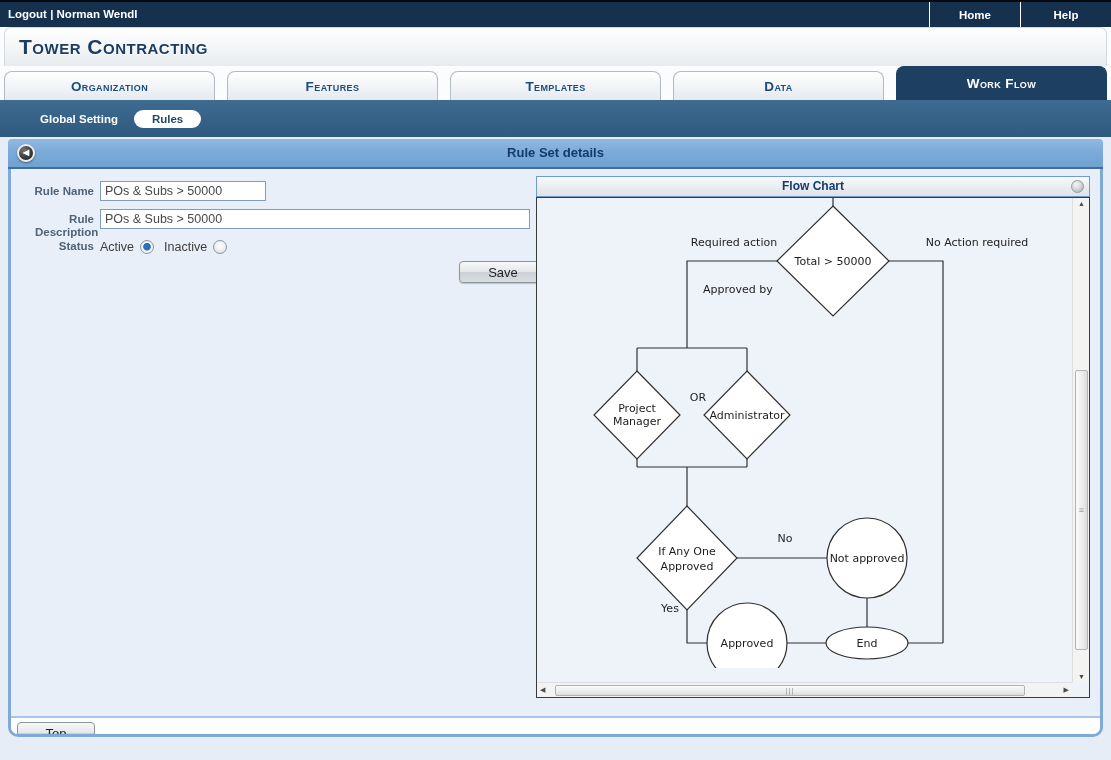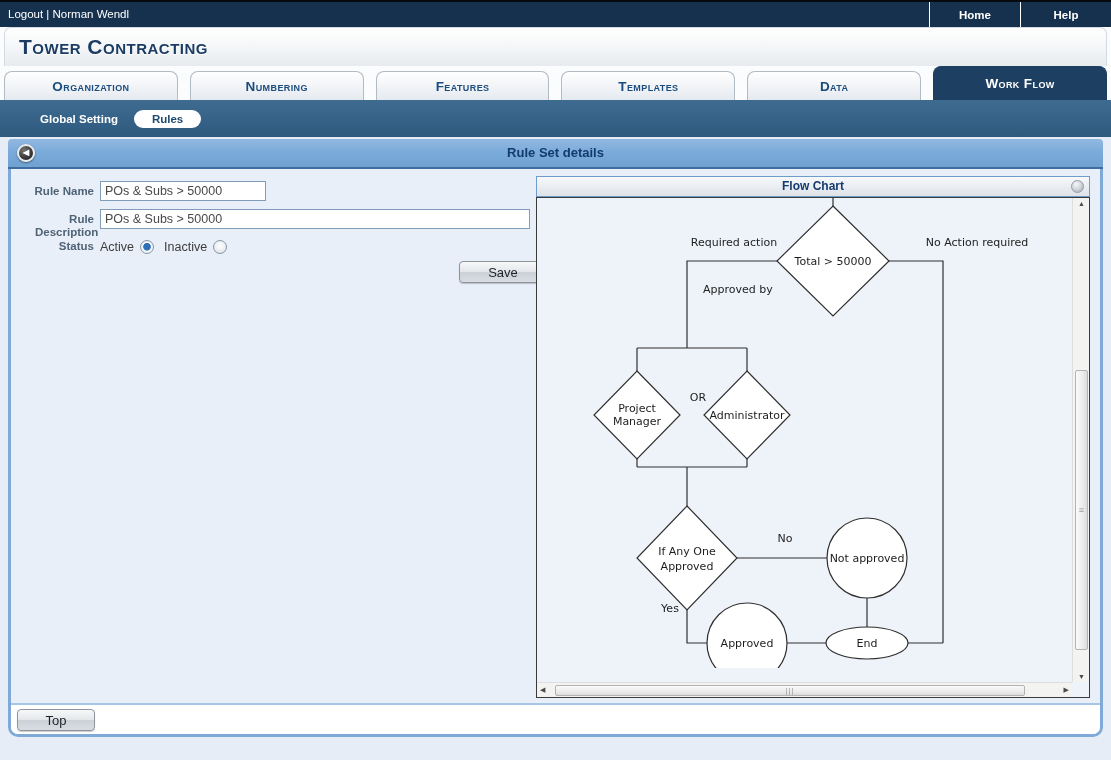--- a/index.html
+++ b/index.html
@@ -11,21 +11,21 @@
     overflow:hidden;
   }
 
   
   .topbar {
     position:absolute; top:0; left:0; width:1111px; height:27px;
     background:#16314e; border-top:2px solid #05080d;
     display:flex; align-items:stretch; color:#fff;
   }
   .topbar-user {
-    flex:1; font-size:11.5px; font-weight:normal; line-height:24px; padding-left:8px;
+    flex:1; font-size:11.5px; font-weight:bold; line-height:24px; padding-left:8px;
   }
   .topbar-btn {
     width:91px; border-left:1px solid #fff; font-size:11.5px; font-weight:bold;
     display:flex; align-items:center; justify-content:center; cursor:pointer;
   }
 
   
   .top-zone {
     position:absolute; top:27px; left:0; width:1111px; height:73px;
     background:#fbfcfd;
@@ -169,21 +169,21 @@
   .hthumb {
     position:absolute; left:18px; top:2px; width:470px; height:11px;
     background:linear-gradient(180deg,#fafafa 0%,#ececec 60%,#dcdcdc 100%);
     border:1px solid #b3b3b3; border-radius:2px; cursor:pointer;
     display:flex; align-items:center; justify-content:center;
     color:#9a9a9a; font-size:8px; letter-spacing:1px;
   }
 
   
   .bottom-strip {
-    position:absolute; left:0; right:0; bottom:0; height:31px;
+    position:absolute; left:0; right:0; bottom:0; height:18px;
     background:#fff; border-top:2px solid #a6c6e8;
   }
   .top-btn { position:absolute; left:6px; top:4px; width:78px; height:22px; }
 
   
   .fc-line { stroke:#2f2f2f; stroke-width:1.2; fill:none; }
   .fc-shape { stroke:#2f2f2f; stroke-width:1.2; fill:#ffffff; }
   .fc-text {
     font-family:"DejaVu Sans", sans-serif; font-size:11px; fill:#1d1d1d;
     text-anchor:middle;
@@ -198,21 +198,20 @@
   <div class="topbar-btn">Home</div>
   <div class="topbar-btn">Help</div>
 </div>
 
 <div class="top-zone"></div>
 <div class="brand-strip">
   <div class="brand-title">Tower Contracting</div>
 </div>
 <div class="tab-row">
   <div class="tab">Organization</div>
-  <div class="tab">Numbering</div>
   <div class="tab">Features</div>
   <div class="tab">Templates</div>
   <div class="tab">Data</div>
   <div class="tab active">Work Flow</div>
 </div>
 
 <div class="subnav">
   <div class="subnav-link">Global Setting</div>
   <div class="subnav-pill">Rules</div>
 </div>

